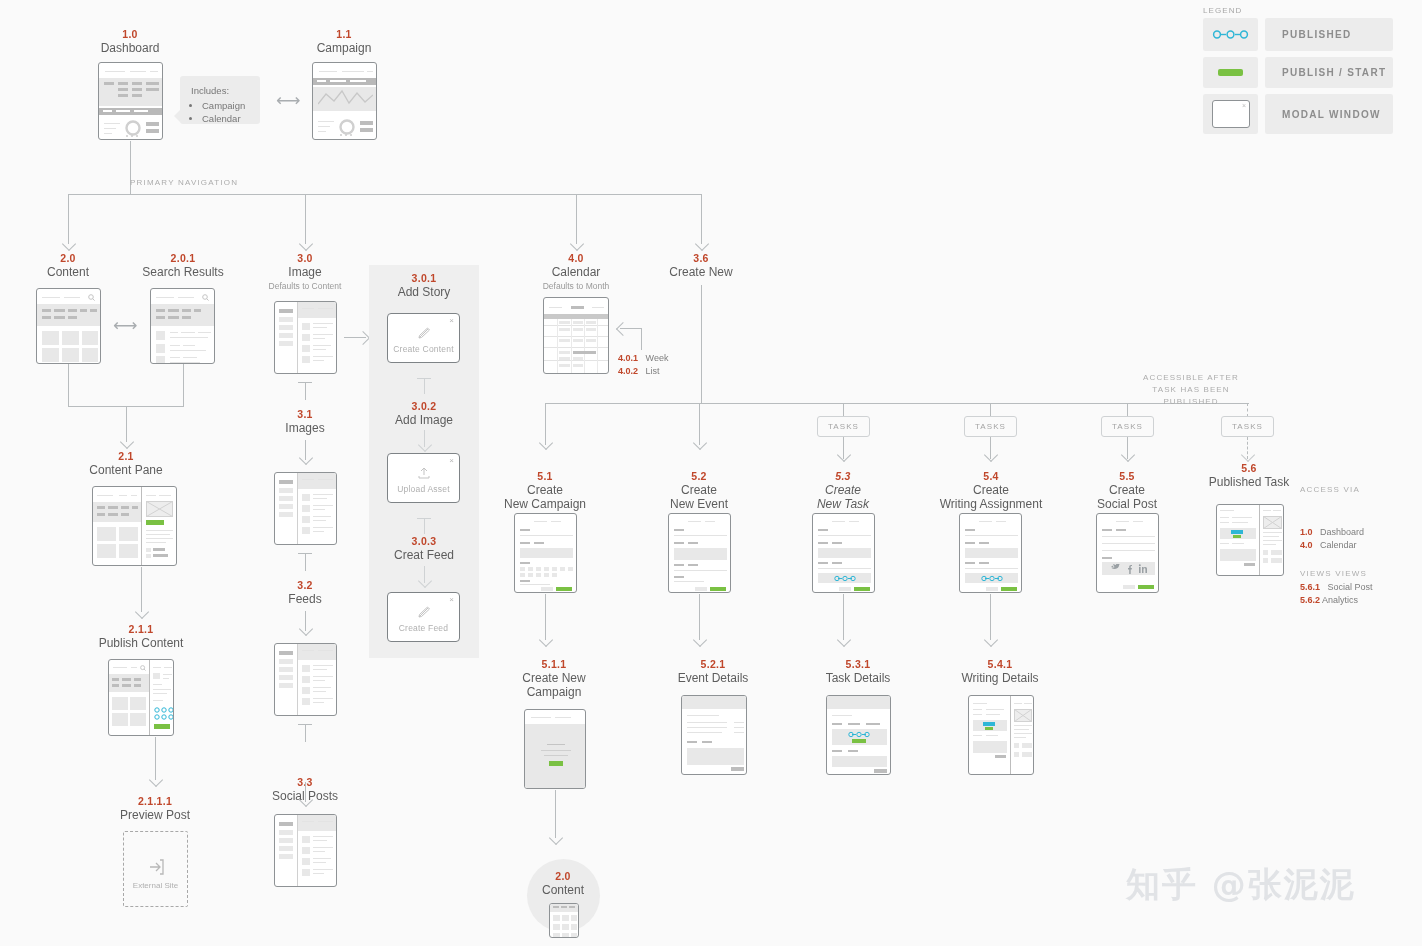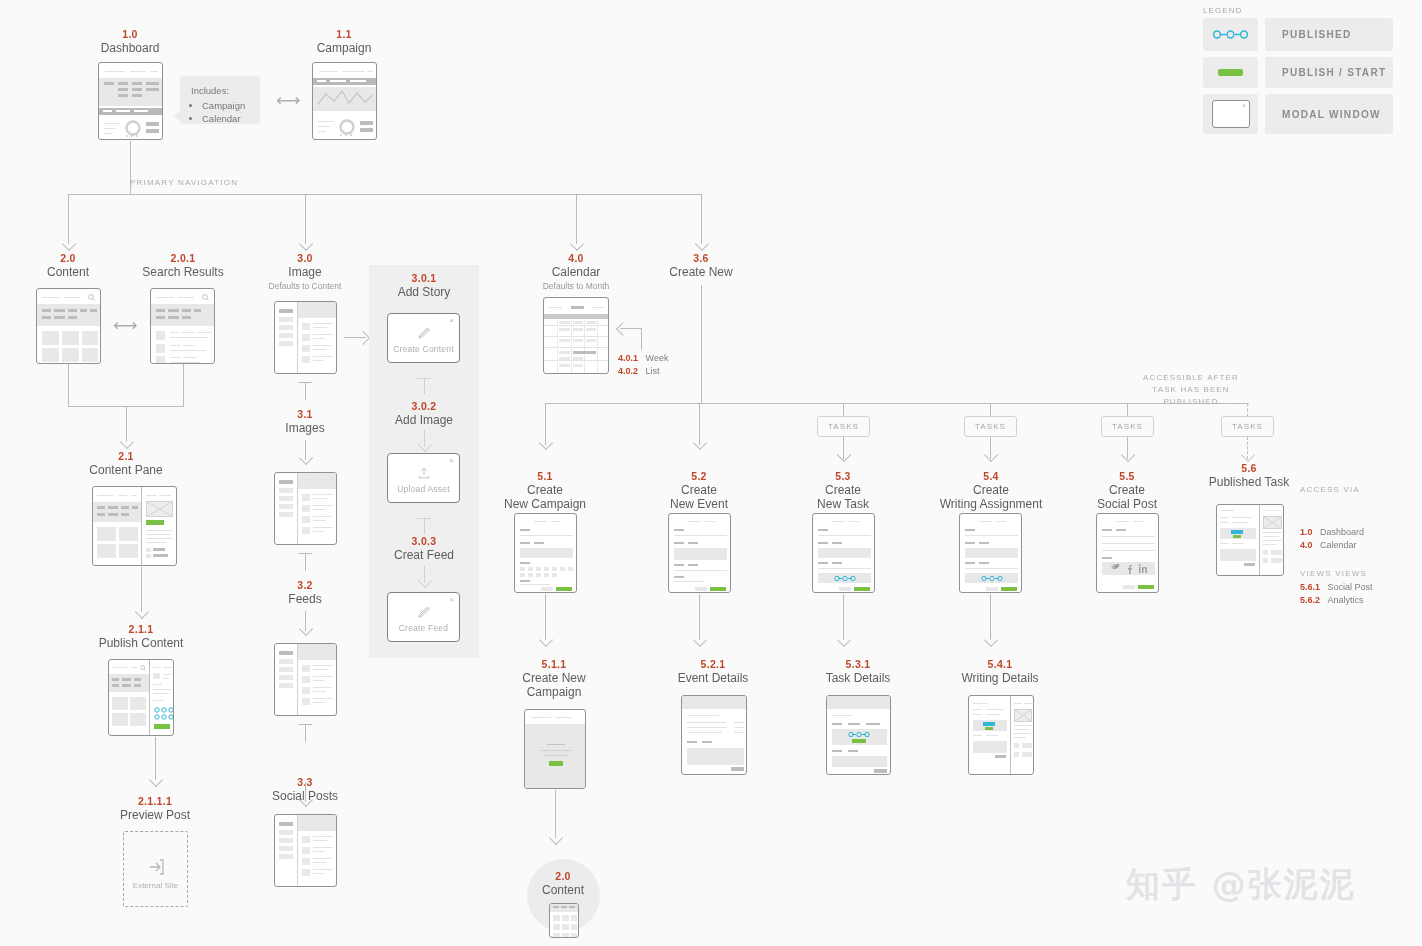--- a/index.html
+++ b/index.html
@@ -683,21 +683,21 @@
   <i class="dk" style="left:19px;top:50px;width:10px;height:2px;"></i>
   <i class="hair" style="left:5px;top:56px;width:53px;"></i>
   <i class="dk" style="left:5px;top:62px;width:10px;height:2px;"></i>
   <i class="hair" style="left:5px;top:67px;width:30px;"></i>
   <i class="lt" style="left:26px;top:73px;width:12px;height:4px;"></i>
   <i class="gn" style="left:41px;top:73px;width:16px;height:4px;"></i>
 </div>
 <div class="ln lnv" style="left:699px;top:594px;height:46px;"></div>
 <div class="arw" style="left:695px;top:635px;"></div>
 
-<div class="node" style="left:793px;top:470px;width:100px;">
+<div class="node" style="left:793px;top:470px;width:100px;font-style:italic;">
   <div class="num">5.3</div>
   <div class="ttl">Create
 New Task</div>
 </div>
 <div class="wf" style="left:812px;top:513px;width:63px;height:80px;">
   <i class="hair" style="left:19px;top:7px;width:13px;"></i>
   <i class="hair" style="left:36px;top:7px;width:10px;"></i>
   <i class="dk" style="left:5px;top:15px;width:10px;height:2px;"></i>
   <i class="hair" style="left:5px;top:21px;width:53px;"></i>
   <i class="dk" style="left:5px;top:28px;width:10px;height:2px;"></i>
@@ -826,21 +826,21 @@
   <span class="knum">4.0</span>
   <span style="margin-left:5px;">Calendar</span>
 </div>
 <div class="sect" style="left:1300px;top:569px;">VIEWS VIEWS</div>
 <div class="klabel" style="left:1300px;top:582px;">
   <span class="knum">5.6.1</span>
   <span style="margin-left:5px;">Social Post</span>
 </div>
 <div class="klabel" style="left:1300px;top:595px;">
   <span class="knum">5.6.2</span>
-  <span style="margin-left:5px;">Analytics</span>
+  <span style="">Analytics</span>
 </div>
 
 <div class="node" style="left:504px;top:658px;width:100px;">
   <div class="num">5.1.1</div>
   <div class="ttl">Create New
 Campaign</div>
 </div>
 <div class="wf" style="left:524px;top:709px;width:62px;height:80px;">
   <i class="hair" style="left:6px;top:7px;width:20px;"></i>
   <i class="hair" style="left:30px;top:7px;width:16px;"></i>

